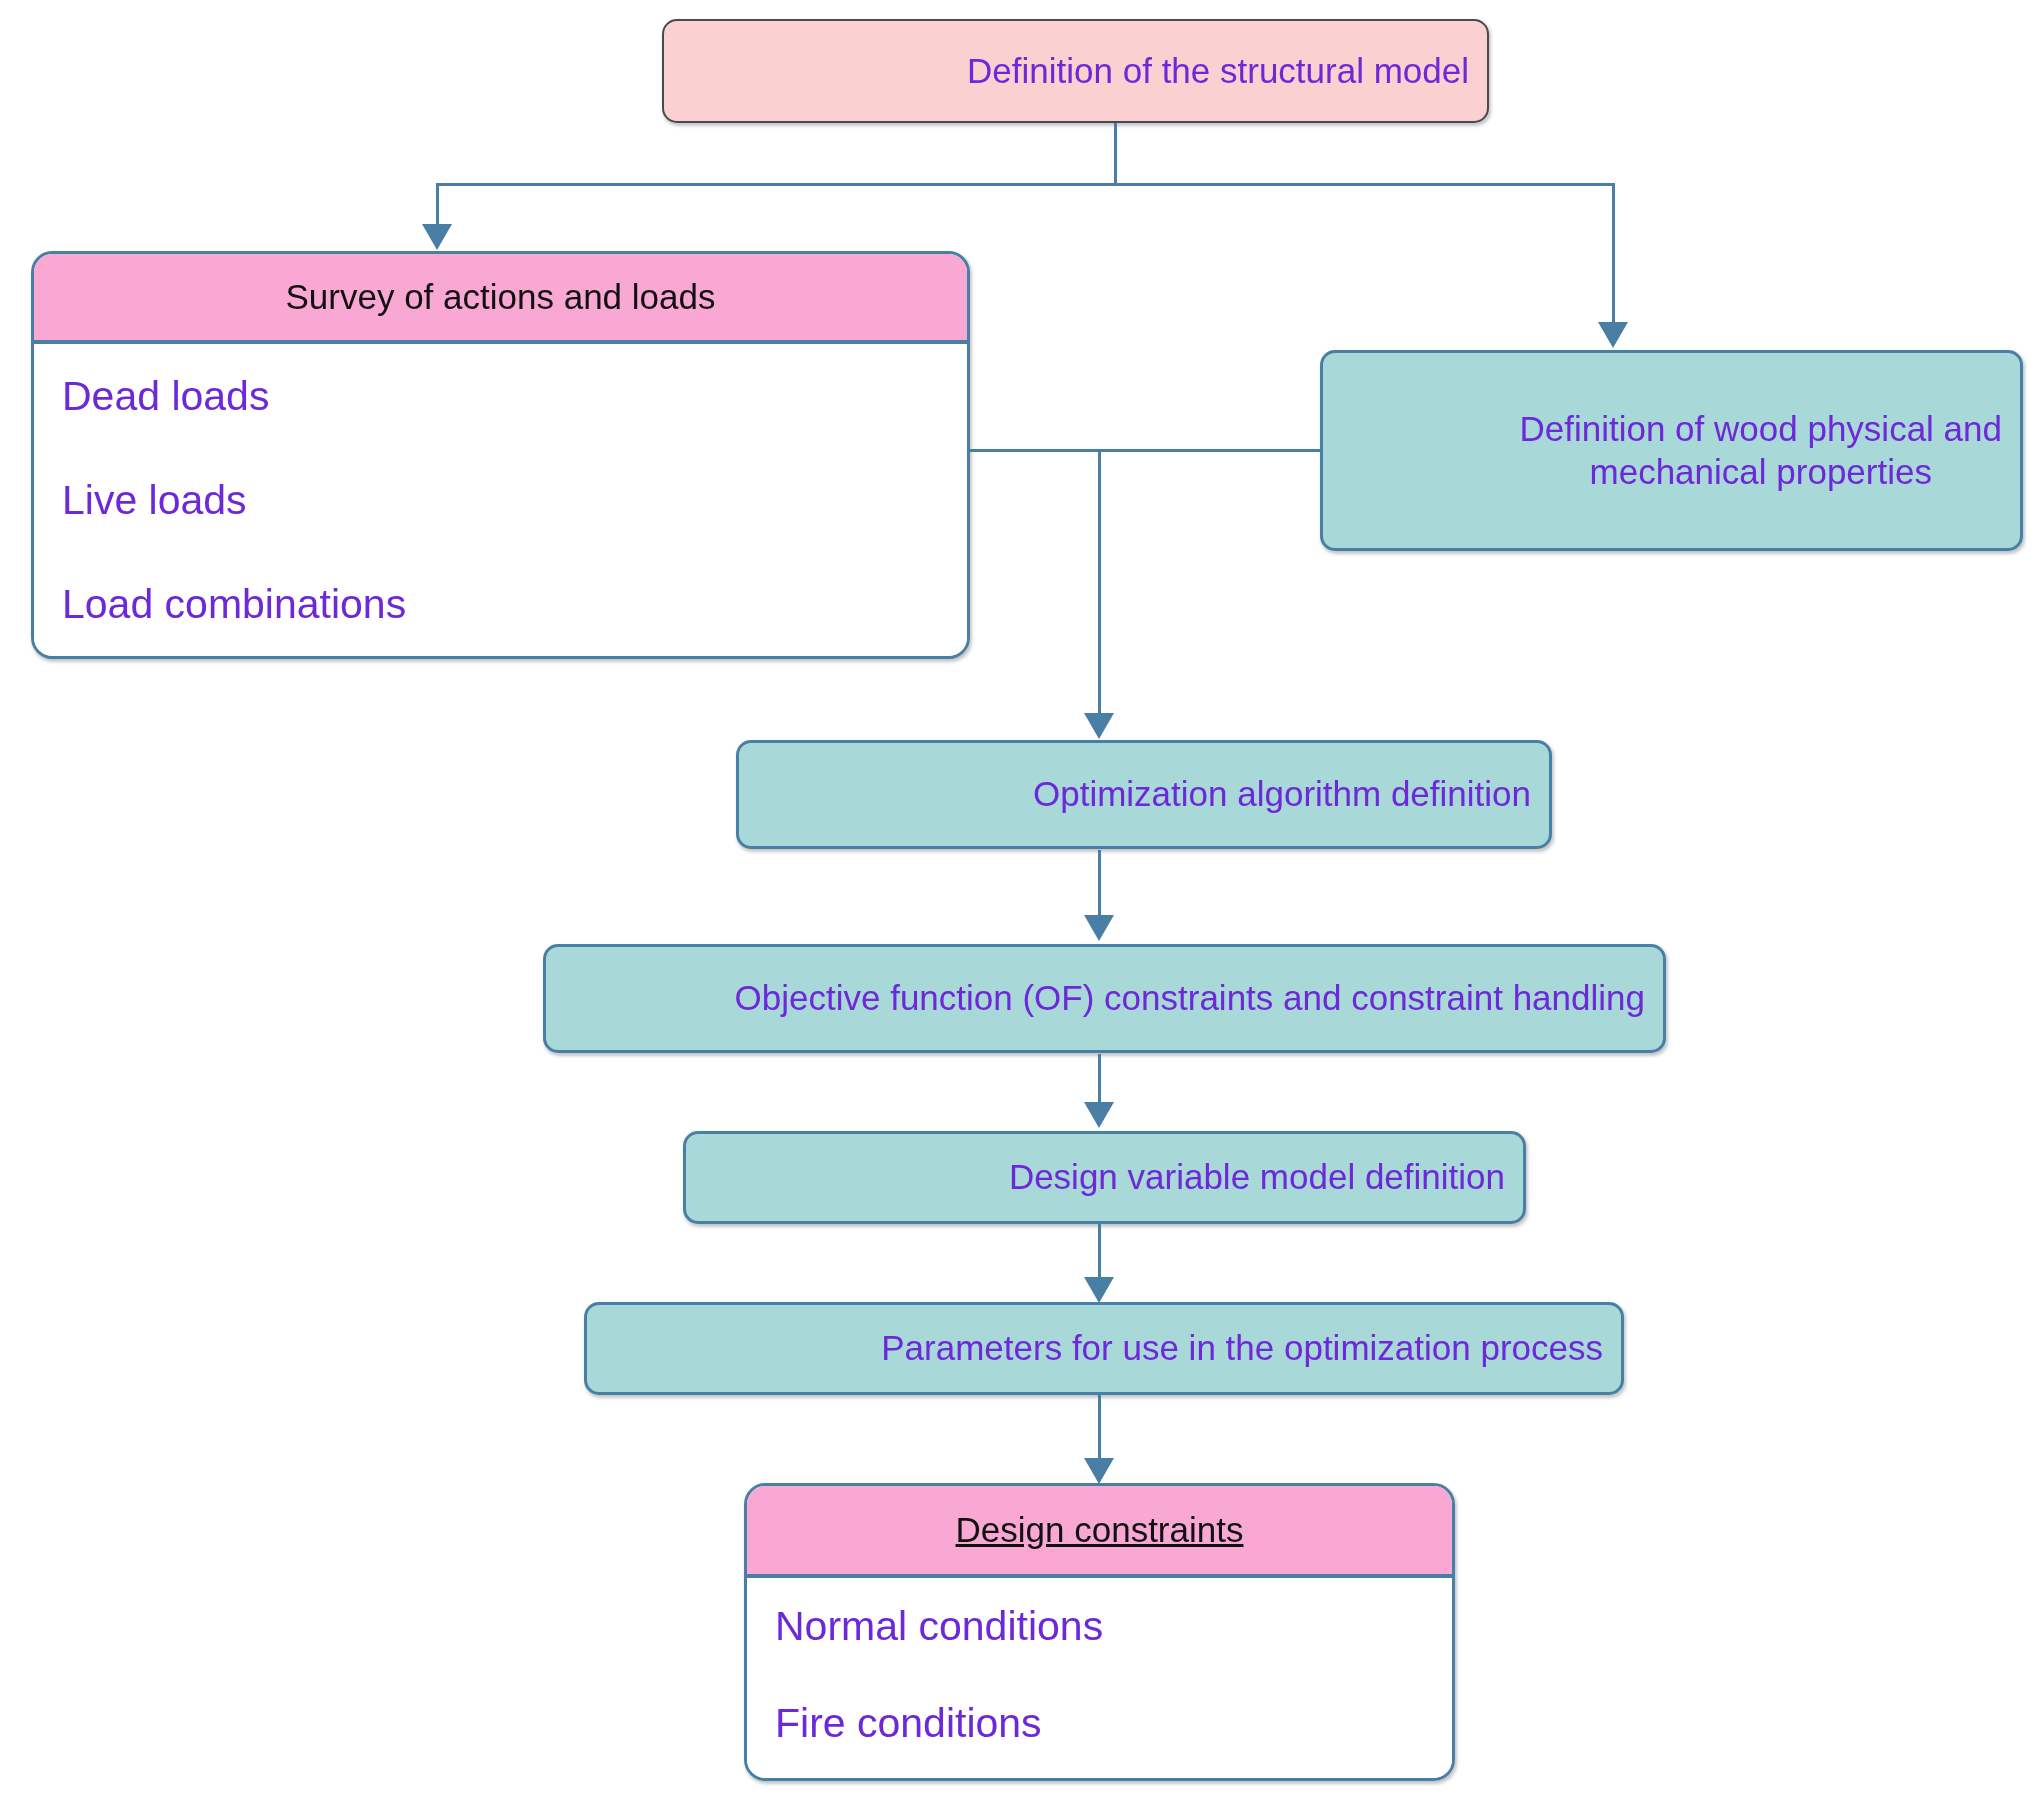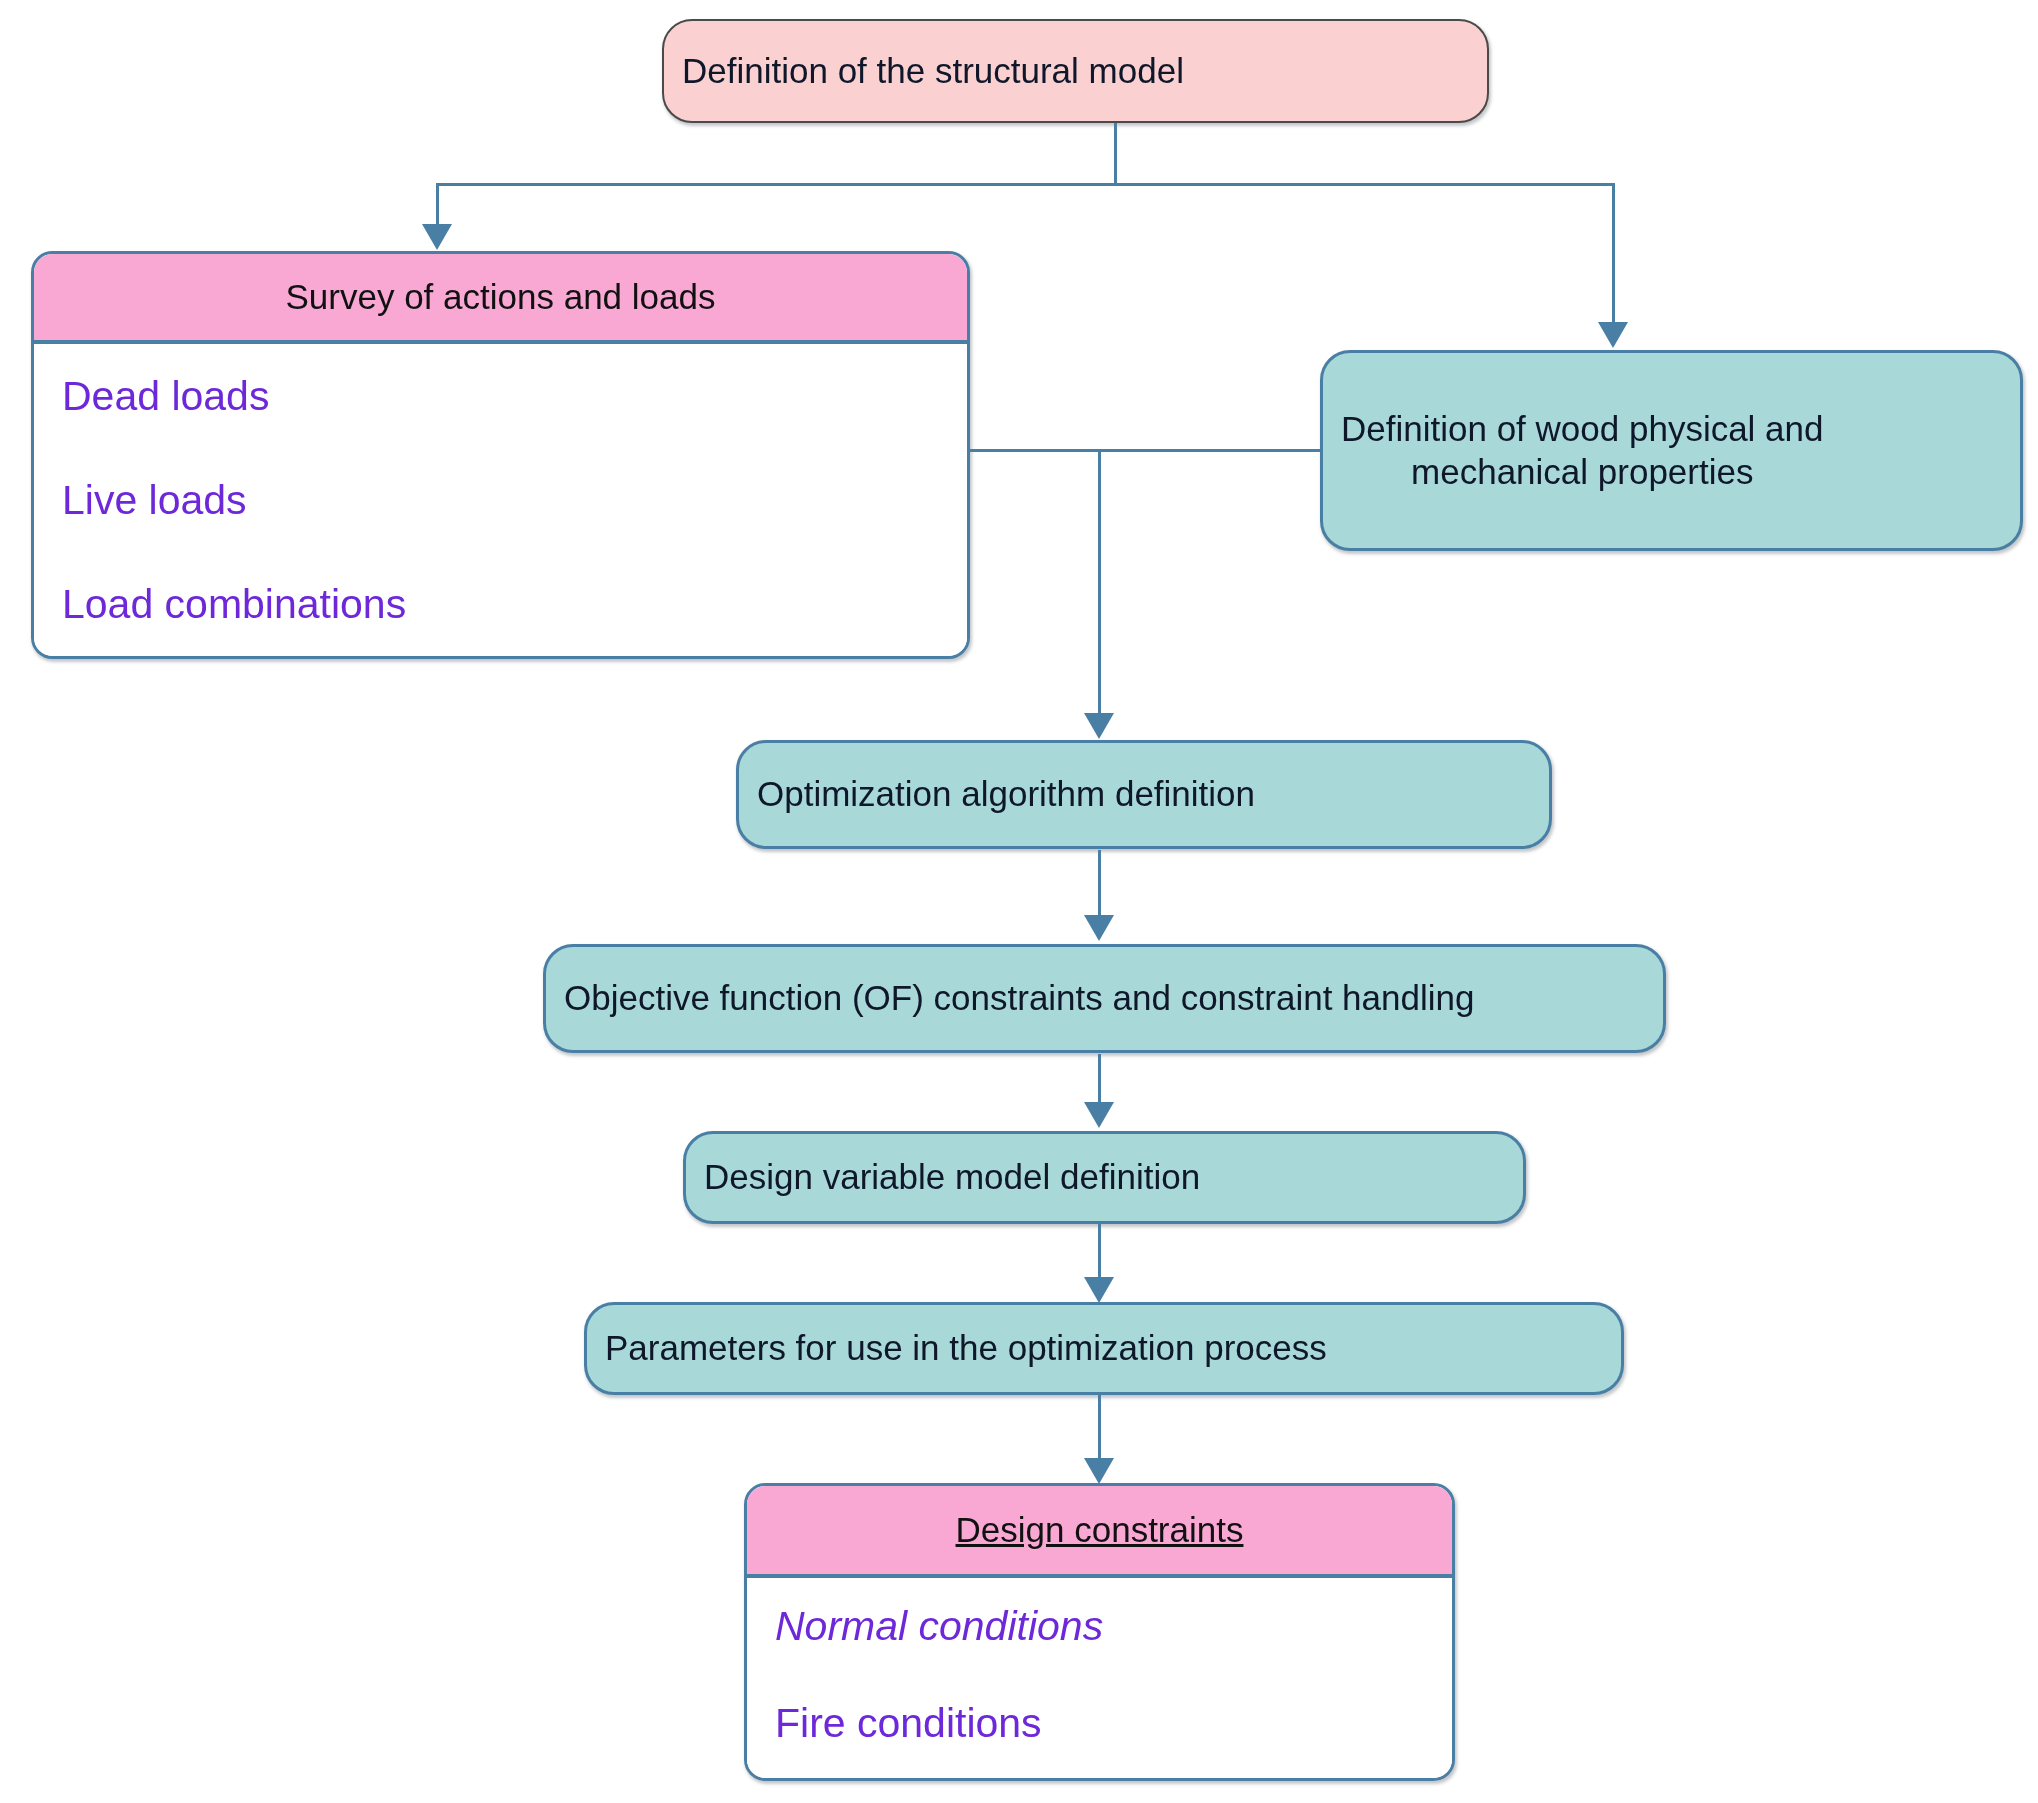--- a/index.html
+++ b/index.html
@@ -13,27 +13,27 @@
     height: 1804px;
     background: #ffffff;
     font-family: "Liberation Sans", sans-serif;
     overflow: hidden;
   }
   
   .node {
     position: absolute;
     box-sizing: border-box;
     border: 3.3px solid #4A7FA5;
-    border-radius: 30px;
+    border-radius: 15px;
     box-shadow: 1.6px 2.5px 3.3px rgba(60,70,80,0.30);
     display: flex;
     align-items: center;
-    justify-content: flex-start;
+    justify-content: flex-end;
     text-align: center;
-    color: #0f172a;
+    color: #6d28d9;
     line-height: 1.22;
   }
   .node.pink {
     background: #FAD0D0;
     border-color: #4a4a4a;
     border-width: 2.5px;
   }
   .node.teal {
     background: #A8D8D8;
   }
@@ -157,19 +157,19 @@
   <div class="node teal" style="left:584px; top:1302px; width:1040px; height:93px;">
     <span class="node-label">Parameters for use in the optimization process</span>
   </div>
 
   <div class="conn v" style="left:1098px; top:1395px; height:74px;"></div>
   <div class="arrow" style="left:1084px; top:1458px;"></div>
 
   <div class="composite" style="left:744px; top:1483px; width:711px; height:298px;">
     <div class="composite-header" style="height:92px;text-decoration:underline;">Design constraints</div>
     <div class="composite-body">
-      <div class="composite-item" style="height:97px; padding:0 0 0 28px;font-style:italic;">Normal conditions</div>
+      <div class="composite-item" style="height:97px; padding:0 0 0 28px;">Normal conditions</div>
       <div class="composite-item" style="height:97px; padding:0 0 0 28px;">Fire conditions</div>
     </div>
   </div>
 
 </div>
 
 
 </body></html>

